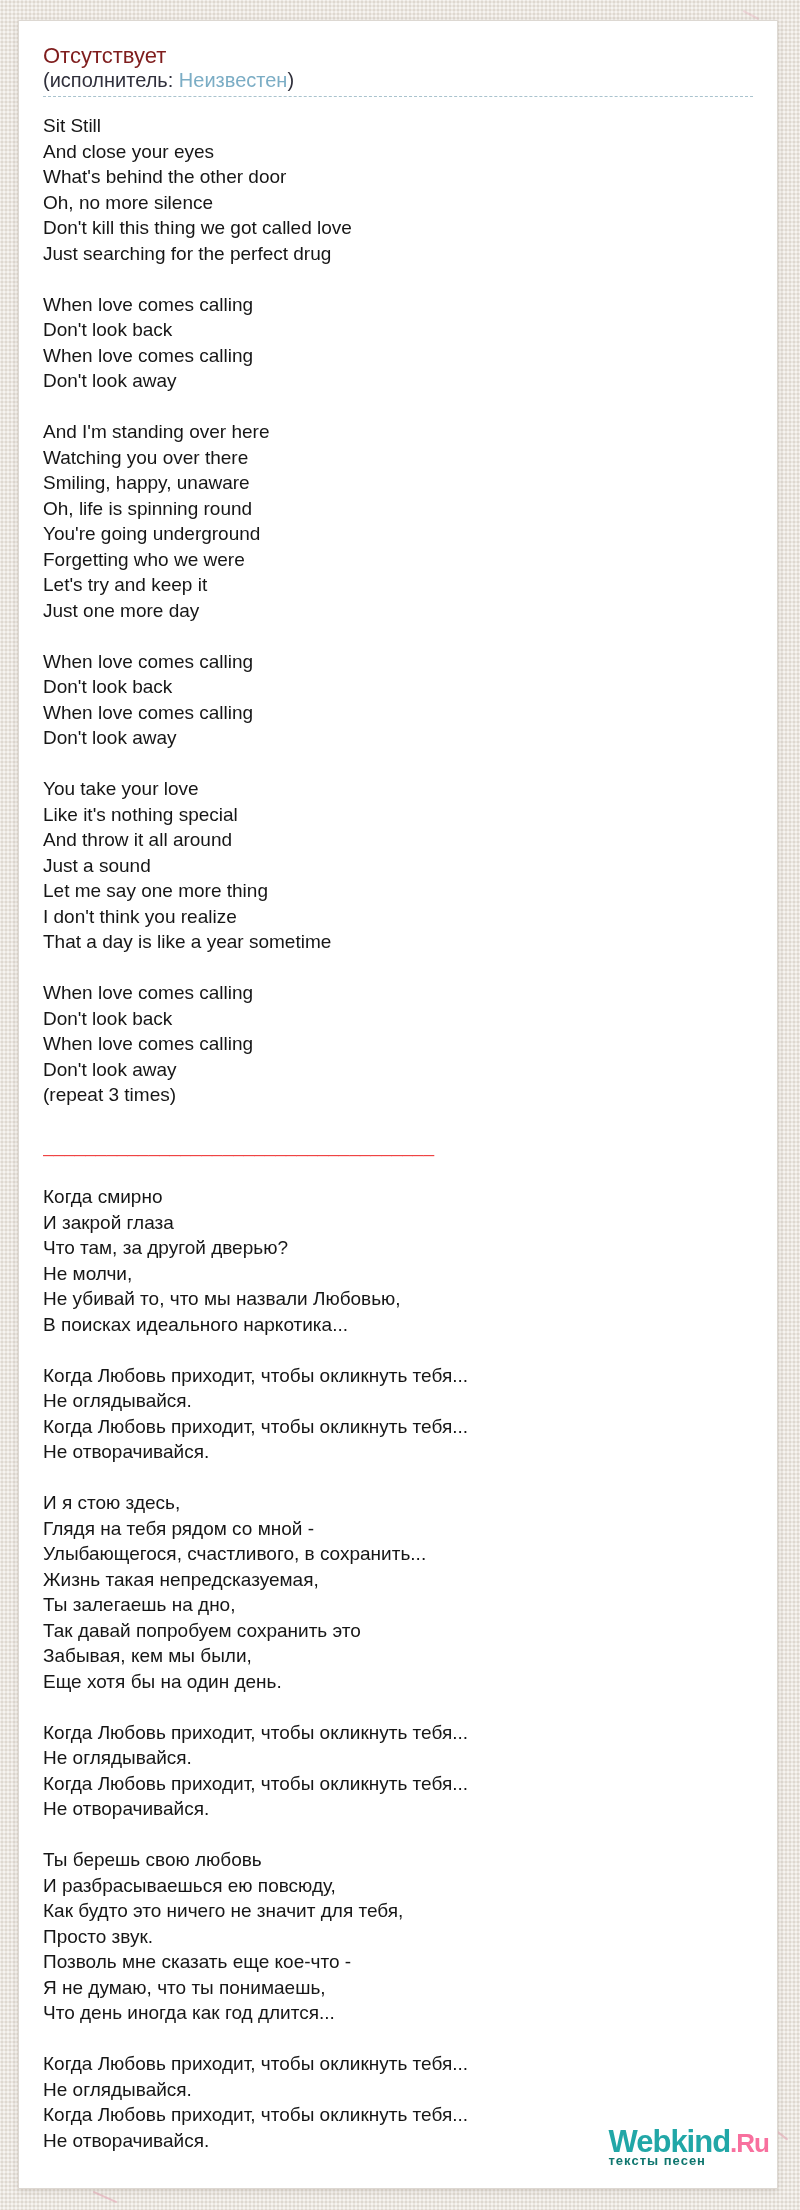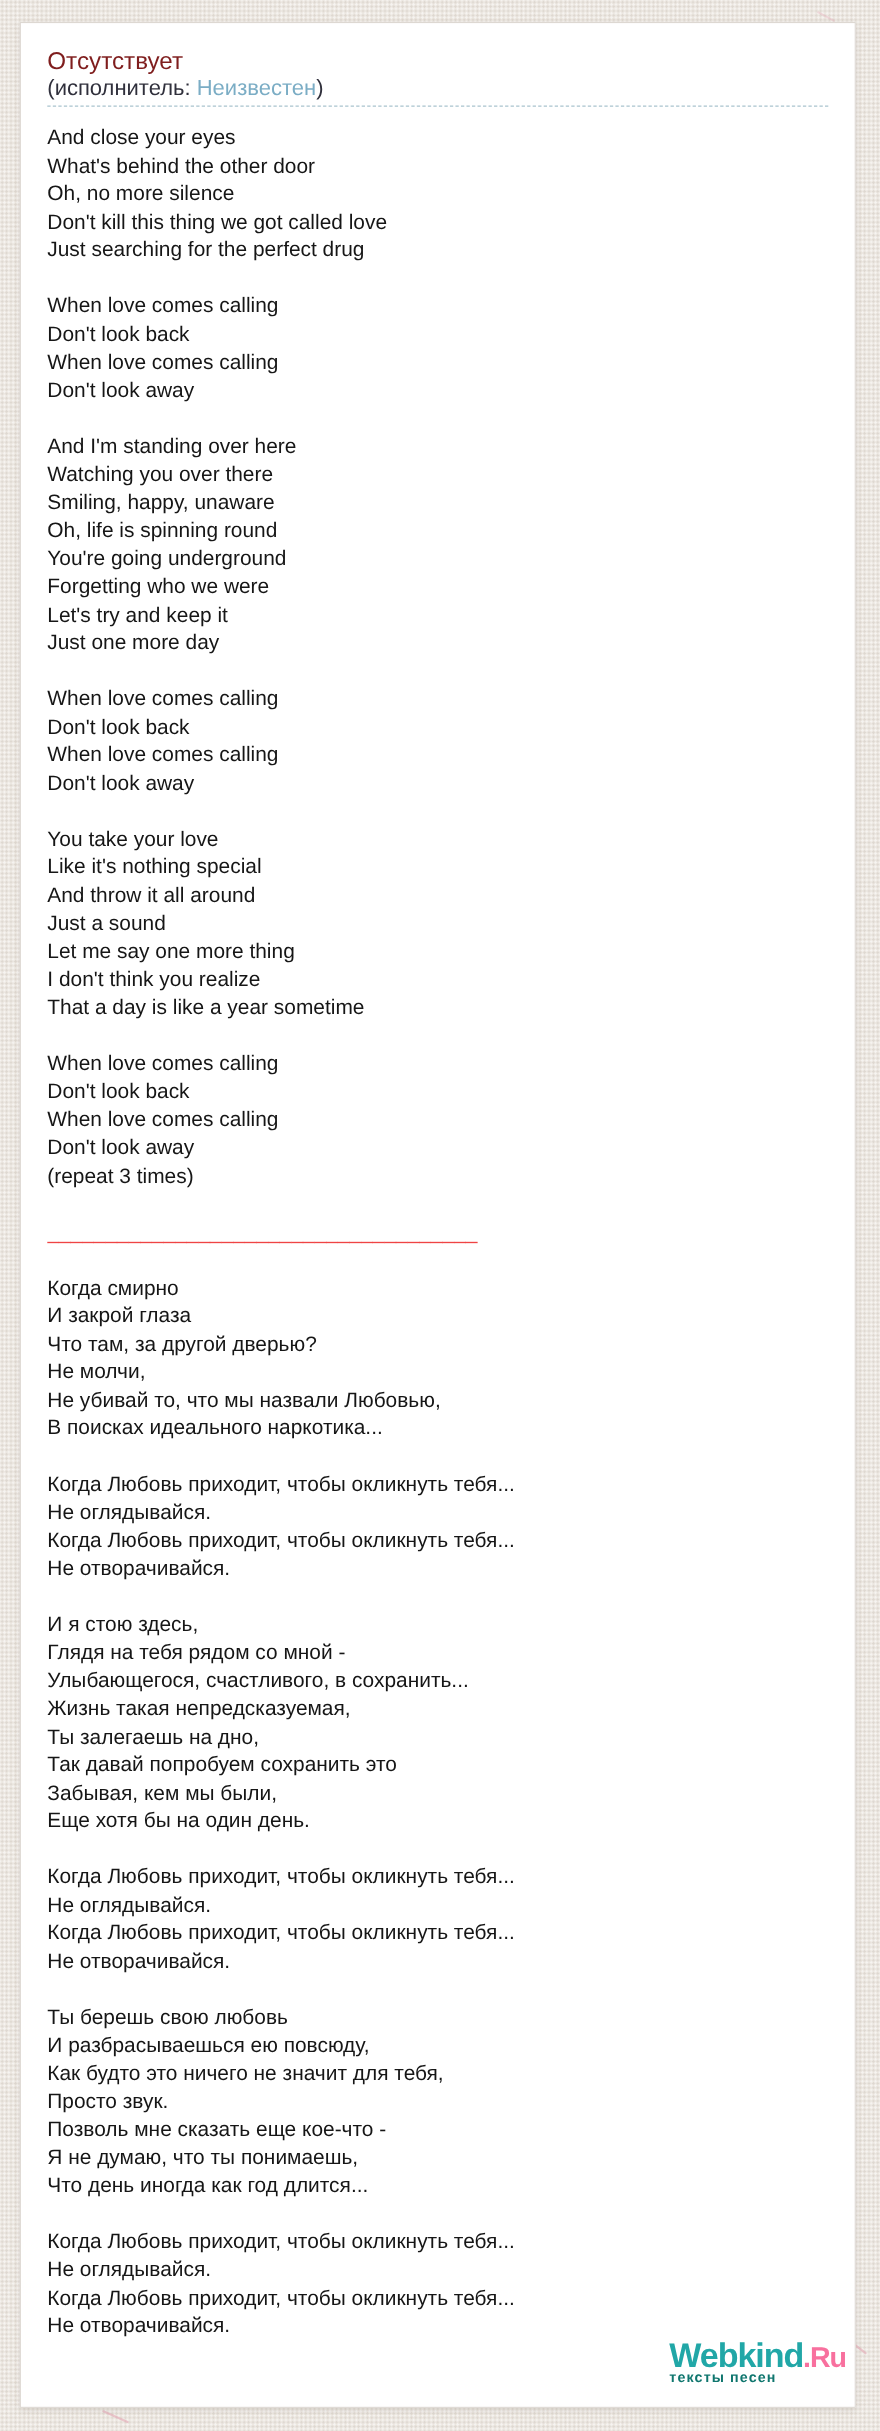--- a/index.html
+++ b/index.html
@@ -100,20 +100,21 @@
 <div class="card">
 
   <h1 class="page-title">Отсутствует</h1>
 
   <div class="subtitle">
     <span>(исполнитель: </span><a class="artist-link">Неизвестен</a><span>)</span>
   </div>
 
   <div class="lyrics" id="lyrics-en">
       <div class="stanza">
+        <div class="line">Sit Still</div>
         <div class="line">And close your eyes</div>
         <div class="line">What's behind the other door</div>
         <div class="line">Oh, no more silence</div>
         <div class="line">Don't kill this thing we got called love</div>
         <div class="line">Just searching for the perfect drug</div>
       </div>
       <div class="stanza">
         <div class="line">When love comes calling</div>
         <div class="line">Don't look back</div>
         <div class="line">When love comes calling</div>

